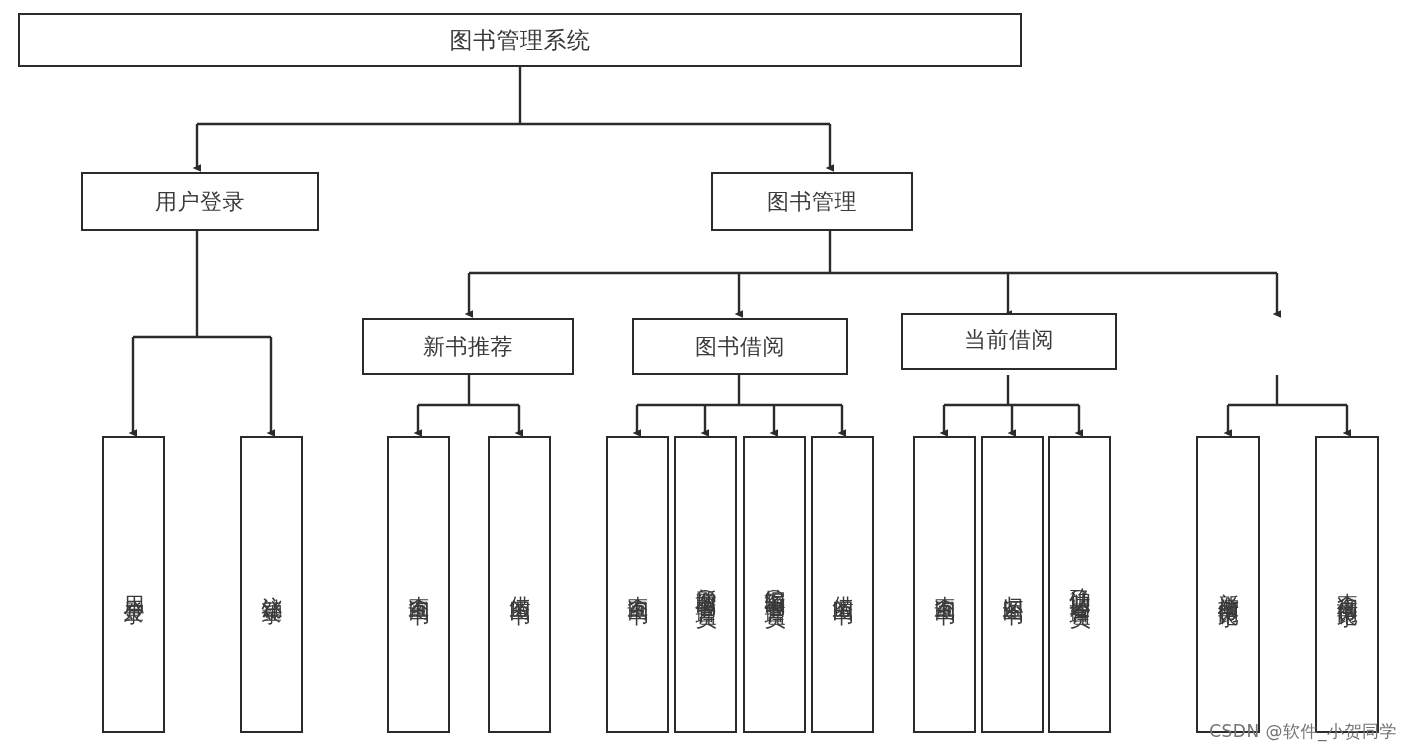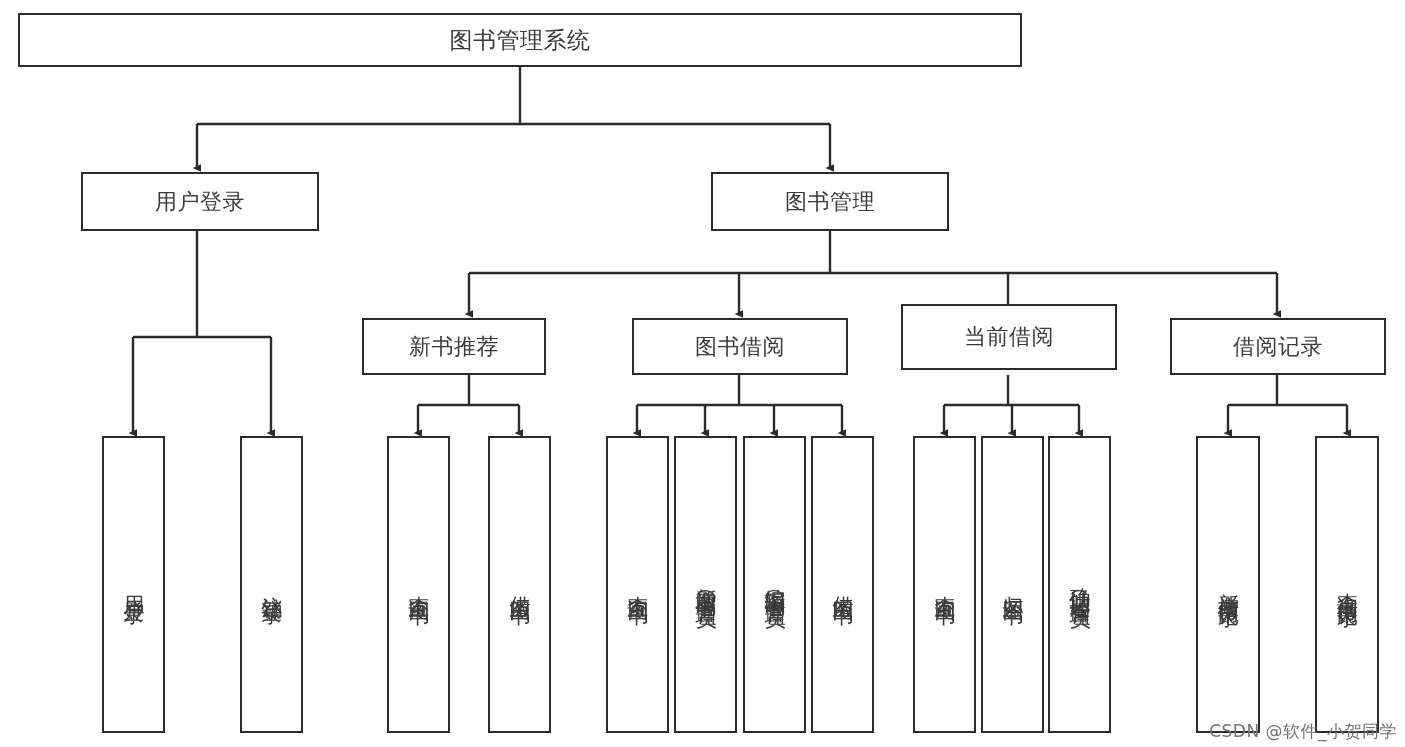--- a/index.html
+++ b/index.html
@@ -118,35 +118,32 @@
     </g>
   </svg>
 
   <div class="node-box root" style="left:18px; top:13px; width:1004px; height:54px;">
     <span class="node-label-h">图书管理系统</span>
   </div>
 
   <div class="node-box" style="left:81px; top:172px; width:238px; height:59px;">
     <span class="node-label-h">用户登录</span>
   </div>
-  <div class="node-box" style="left:711px; top:172px; width:238px; height:59px;">
+  <div class="node-box" style="left:711px; top:172px; width:202px; height:59px;">
     <span class="node-label-h">图书管理</span>
   </div>
 
-  <div class="node-box" style="left:362px; top:318px; width:184px; height:57px;">
+  <div class="node-box" style="left:362px; top:318px; width:212px; height:57px;">
     <span class="node-label-h">新书推荐</span>
   </div>
   <div class="node-box" style="left:632px; top:318px; width:216px; height:57px;font-family:Liberation Serif, serif;">
     <span class="node-label-h">图书借阅</span>
   </div>
-  <div class="node-box" style="left:901px; top:304px; width:216px; height:66px;">
+  <div class="node-box" style="left:901px; top:313px; width:216px; height:57px;font-family:Liberation Mono, monospace;">
     <span class="node-label-h">当前借阅</span>
-  </div>
-  <div class="node-box" style="left:1170px; top:318px; width:216px; height:57px;">
-    <span class="node-label-h">借阅记录</span>
   </div>
 
   <div class="node-box" style="left:102px; top:436px; width:63px; height:297px;">
     <span class="node-label-v">用户登录</span>
   </div>
   <div class="node-box" style="left:240px; top:436px; width:63px; height:297px;">
     <span class="node-label-v">注销登录</span>
   </div>
 
   <div class="node-box" style="left:387px; top:436px; width:63px; height:297px;">

